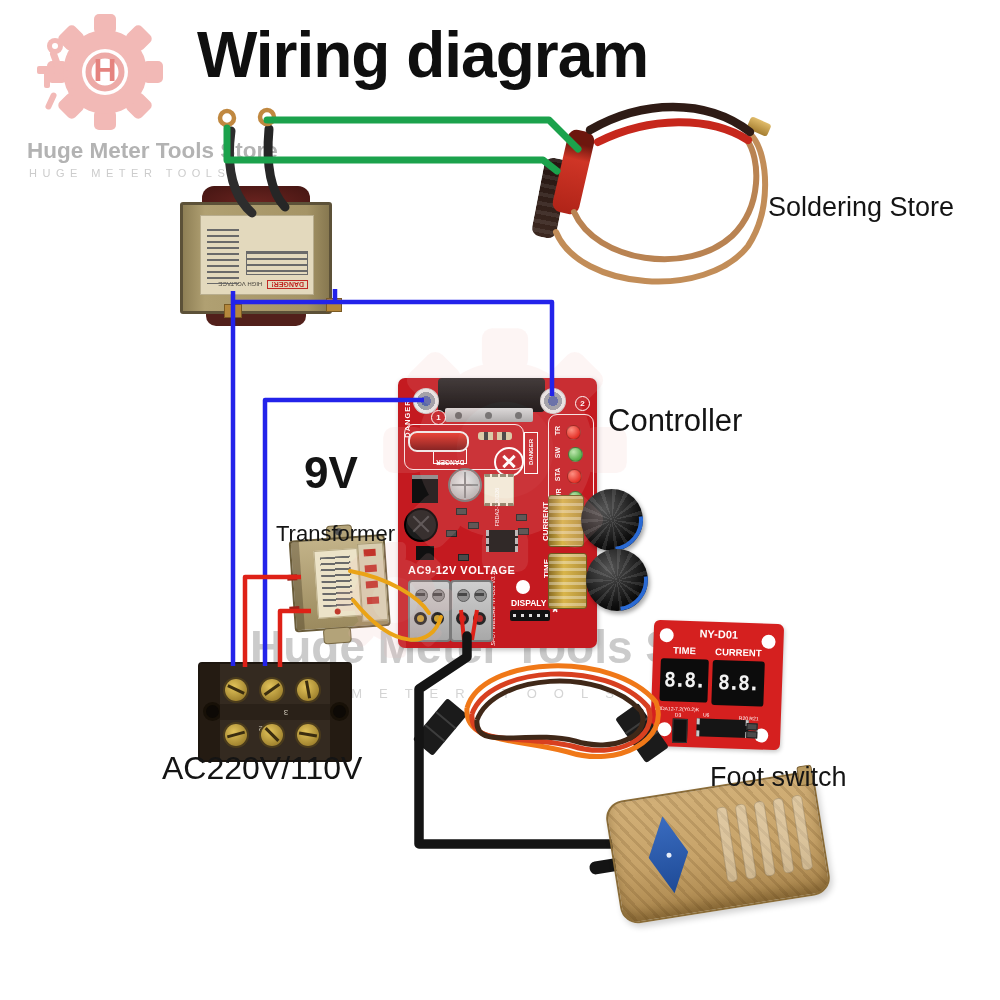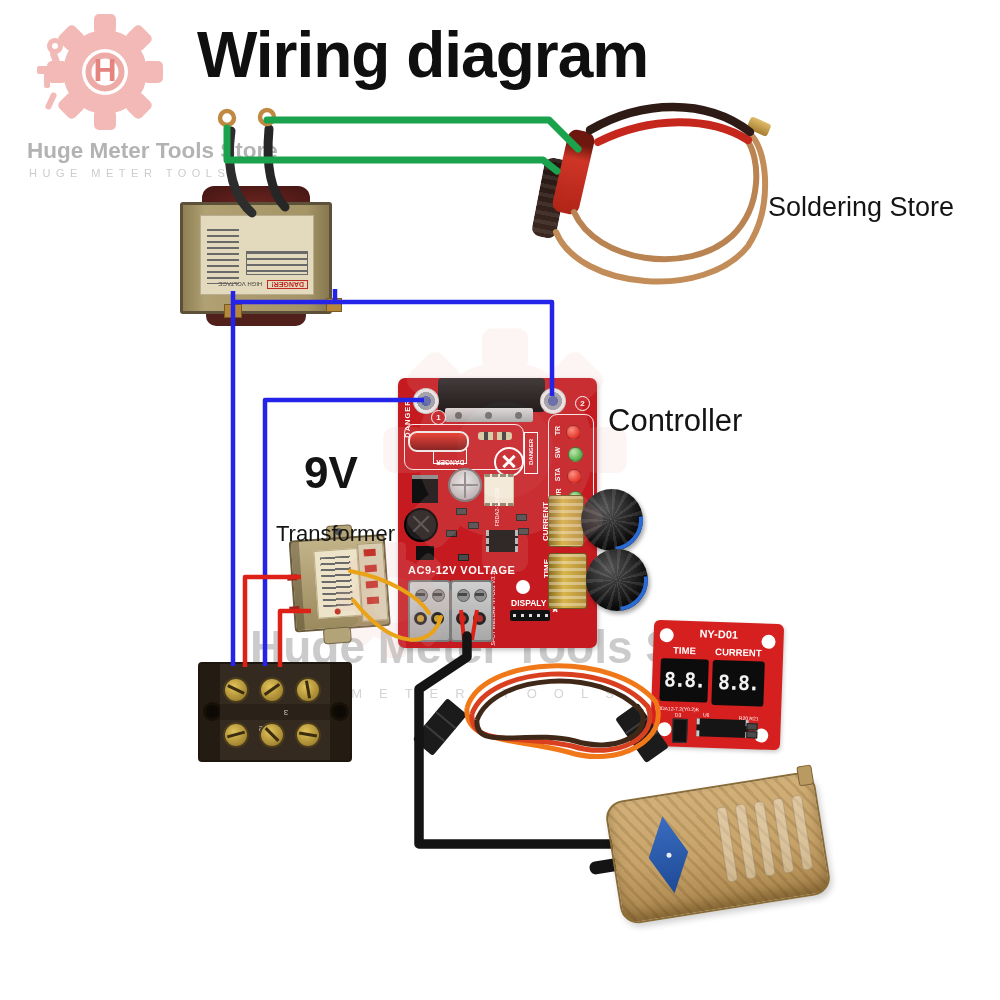--- a/index.html
+++ b/index.html
@@ -382,16 +382,18 @@
   <div class="lbl" style="left:0;top:18px;width:845px;text-align:center;font-size:64px;font-weight:bold;letter-spacing:-1px;color:#0f0f0f;">Wiring diagram</div>
 
   <div class="lbl" style="left:768px;top:192px;font-size:27px;">Soldering Store</div>
 
 
   <div class="lbl" style="left:608px;top:391px;font-size:31px;margin-top:12px;">Controller</div>
 
   <div class="lbl" style="left:304px;top:448px;font-size:44px;font-weight:bold;">9V</div>
   <div class="lbl" style="left:276px;top:492px;font-size:22px;margin-top:29px;">Transformer</div>
 
-
+  <div class="lbl" style="left:162px;top:750px;font-size:32px;">AC220V/110V</div>
+
+  <div class="lbl" style="left:710px;top:762px;font-size:27px;">Foot switch</div>
 
 
 </div>
 
 </body></html>

